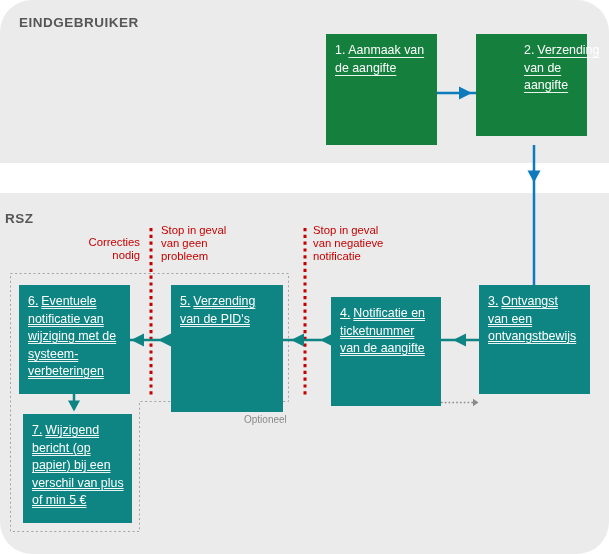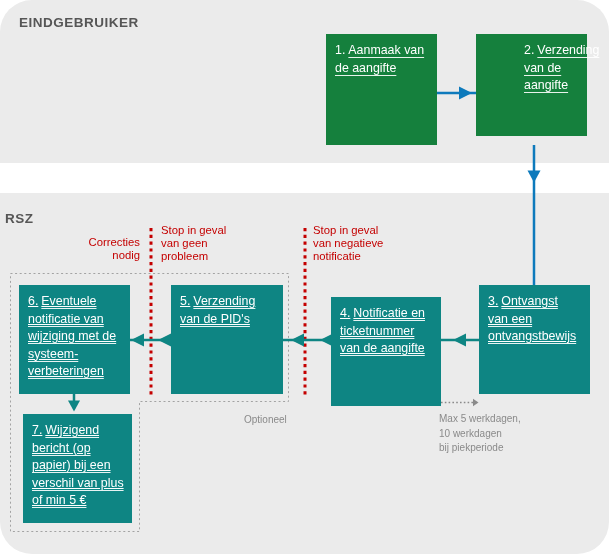--- a/index.html
+++ b/index.html
@@ -28,21 +28,21 @@
   .fbox .num{margin-right:3px;}
   .fbox .lbl{
     white-space:pre-line;text-decoration:underline;
     text-decoration-thickness:1px;text-underline-offset:2.5px;
     text-decoration-color:rgba(255,255,255,.9);
   }
   #box1{left:326px;top:34px;width:111px;height:111px;}
   #box2{left:476px;top:34px;width:111px;height:102px;padding-left:48px;}
   #box3{left:479px;top:285px;width:111px;height:109px;}
   #box4{left:331px;top:285px;width:110px;height:109px;margin-top:12px;}
-  #box5{left:171px;top:285px;width:112px;height:109px;}
+  #box5{left:171px;top:285px;width:112px;height:127px;}
   #box6{left:19px;top:285px;width:111px;height:109px;}
   #box7{left:23px;top:414px;width:109px;height:109px;}
   .ann{position:absolute;white-space:pre-line;}
   .ann.red{color:#c40000;font-size:11.3px;line-height:13px;}
   .ann.gray{color:#8a8a8a;font-size:10px;line-height:14.6px;}
   #ann-correcties{left:60px;top:224px;width:80px;text-align:right;margin-top:12px;}
   #ann-stop1{left:161px;top:224px;width:86px;}
   #ann-stop2{left:313px;top:224px;width:90px;}
   #ann-optioneel{left:244px;top:413px;}
   #ann-maxdays{left:439px;top:412px;}
@@ -128,17 +128,14 @@
 
   <div class="ann red" id="ann-correcties">Correcties
 nodig</div>
   <div class="ann red" id="ann-stop1">Stop in geval
 van geen
 probleem</div>
   <div class="ann red" id="ann-stop2">Stop in geval
 van negatieve
 notificatie</div>
   <div class="ann gray" id="ann-optioneel">Optioneel</div>
-  <div class="ann gray" id="ann-maxdays">Max 5 werkdagen,
-10 werkdagen
-bij piekperiode</div>
 
 </div>
 
 </body></html>

